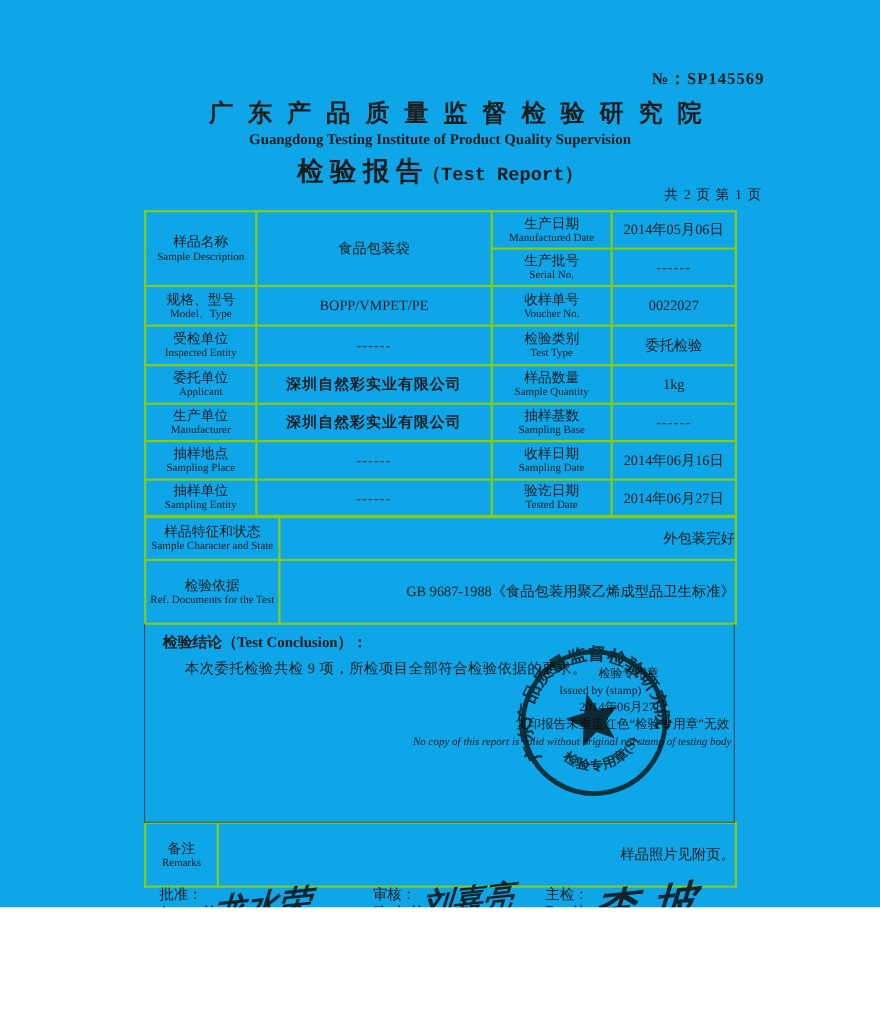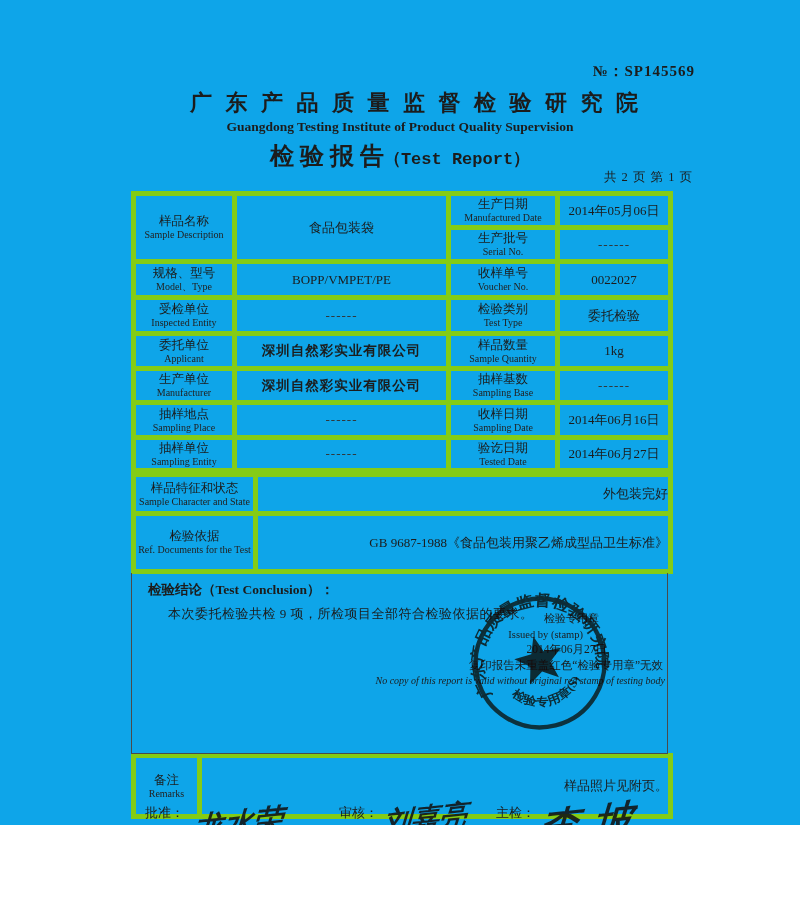--- a/index.html
+++ b/index.html
@@ -13,21 +13,21 @@
           font-size:22px;font-weight:bold;letter-spacing:4px;padding-left:16px;}
   .org-en{position:absolute;top:119px;left:0;width:800px;text-align:center;
           font-size:13.5px;font-weight:bold;}
   .doc-title{position:absolute;top:140px;left:0;width:800px;text-align:center;
           font-size:24px;font-weight:bold;}
   .doc-title .en{font-size:17px;font-family:Liberation Mono, monospace;}
   .page-count{position:absolute;top:169px;right:107px;font-size:12.5px;letter-spacing:1px;}
   
   .tbl-wrap{position:absolute;left:131px;top:191px;width:537px;}
   table{border-collapse:collapse;table-layout:fixed;width:537px;}
-  td{border:5px solid #84cc16;padding:0;vertical-align:middle;overflow:hidden;}
+  td{border:2px solid #84cc16;padding:0;vertical-align:middle;overflow:hidden;}
   .lab{text-align:center;}
   .lab .cn{font-size:12.5px;line-height:15px;}
   .lab .en{font-size:10px;line-height:12px;color:#222;}
   .val{text-align:center;font-size:13px;}
   .val.strong{font-weight:bold;font-size:13.5px;letter-spacing:1px;}
   .val.left{text-align:right;padding-left:14px;}
   .dash{letter-spacing:1px;color:#333;}
   
   .concl{position:relative;border:1px solid #4a4a4a;border-top:none;height:180px;
          margin-top:-1px;width:535px;}

